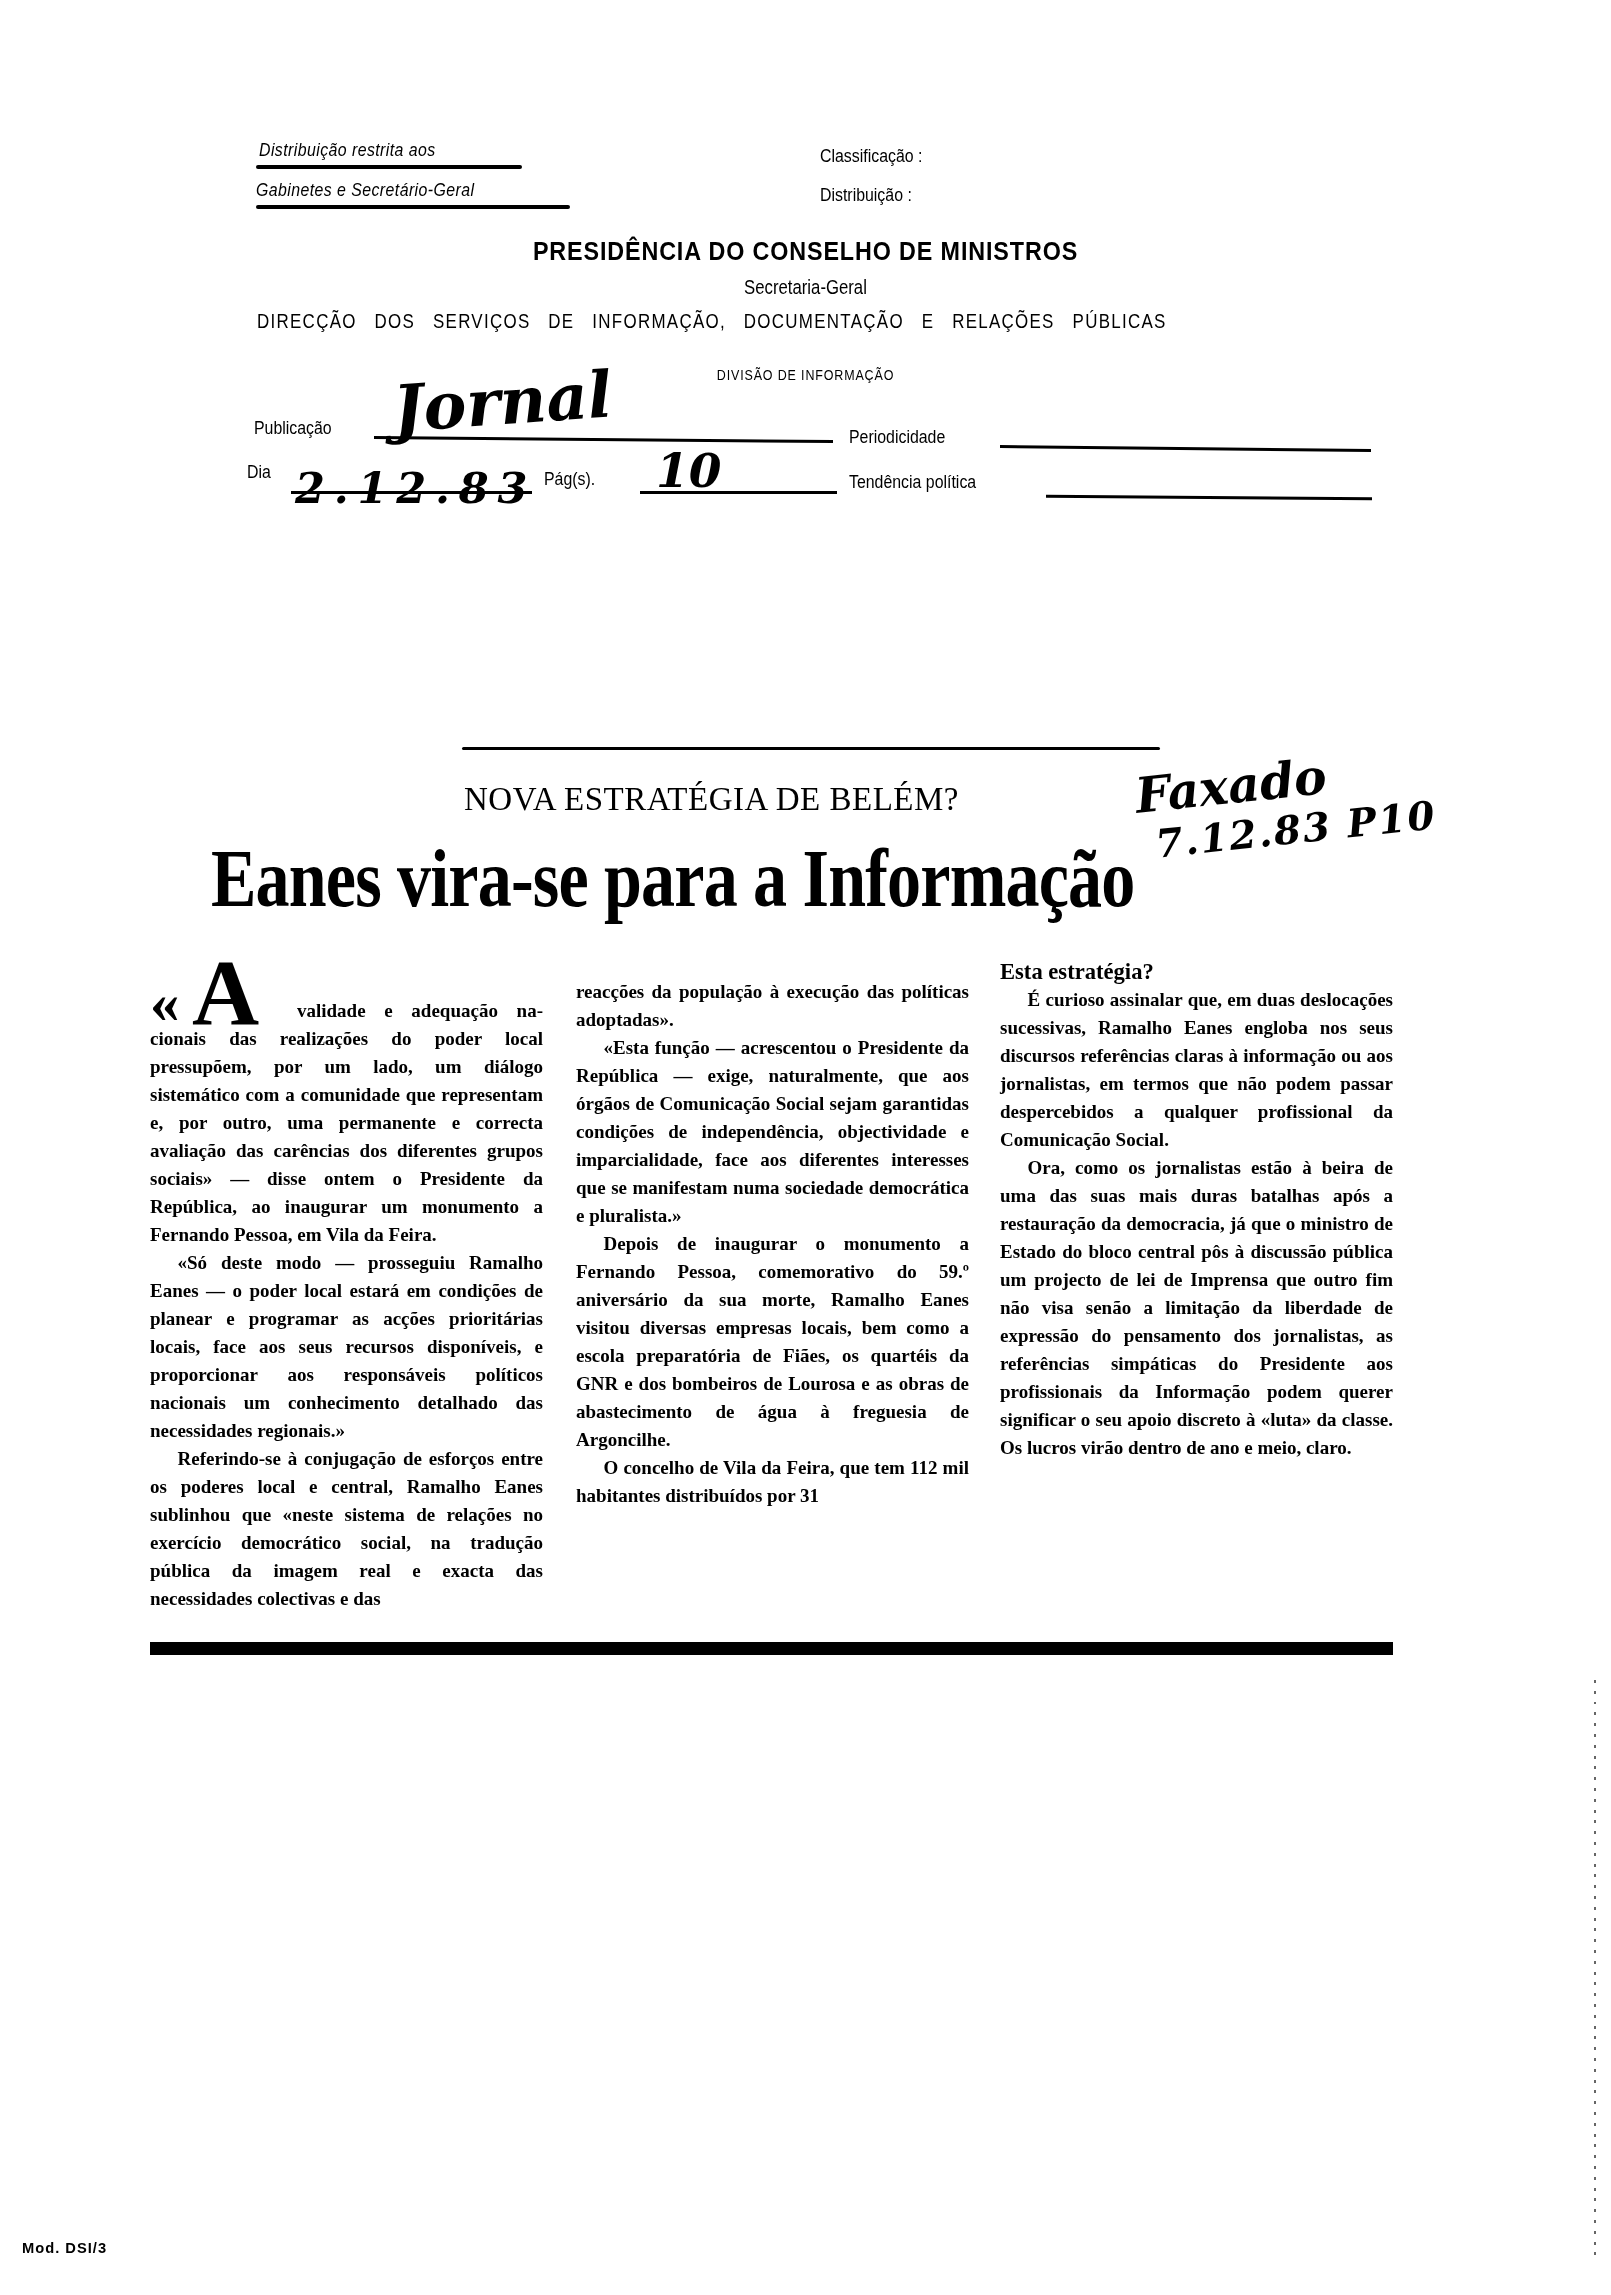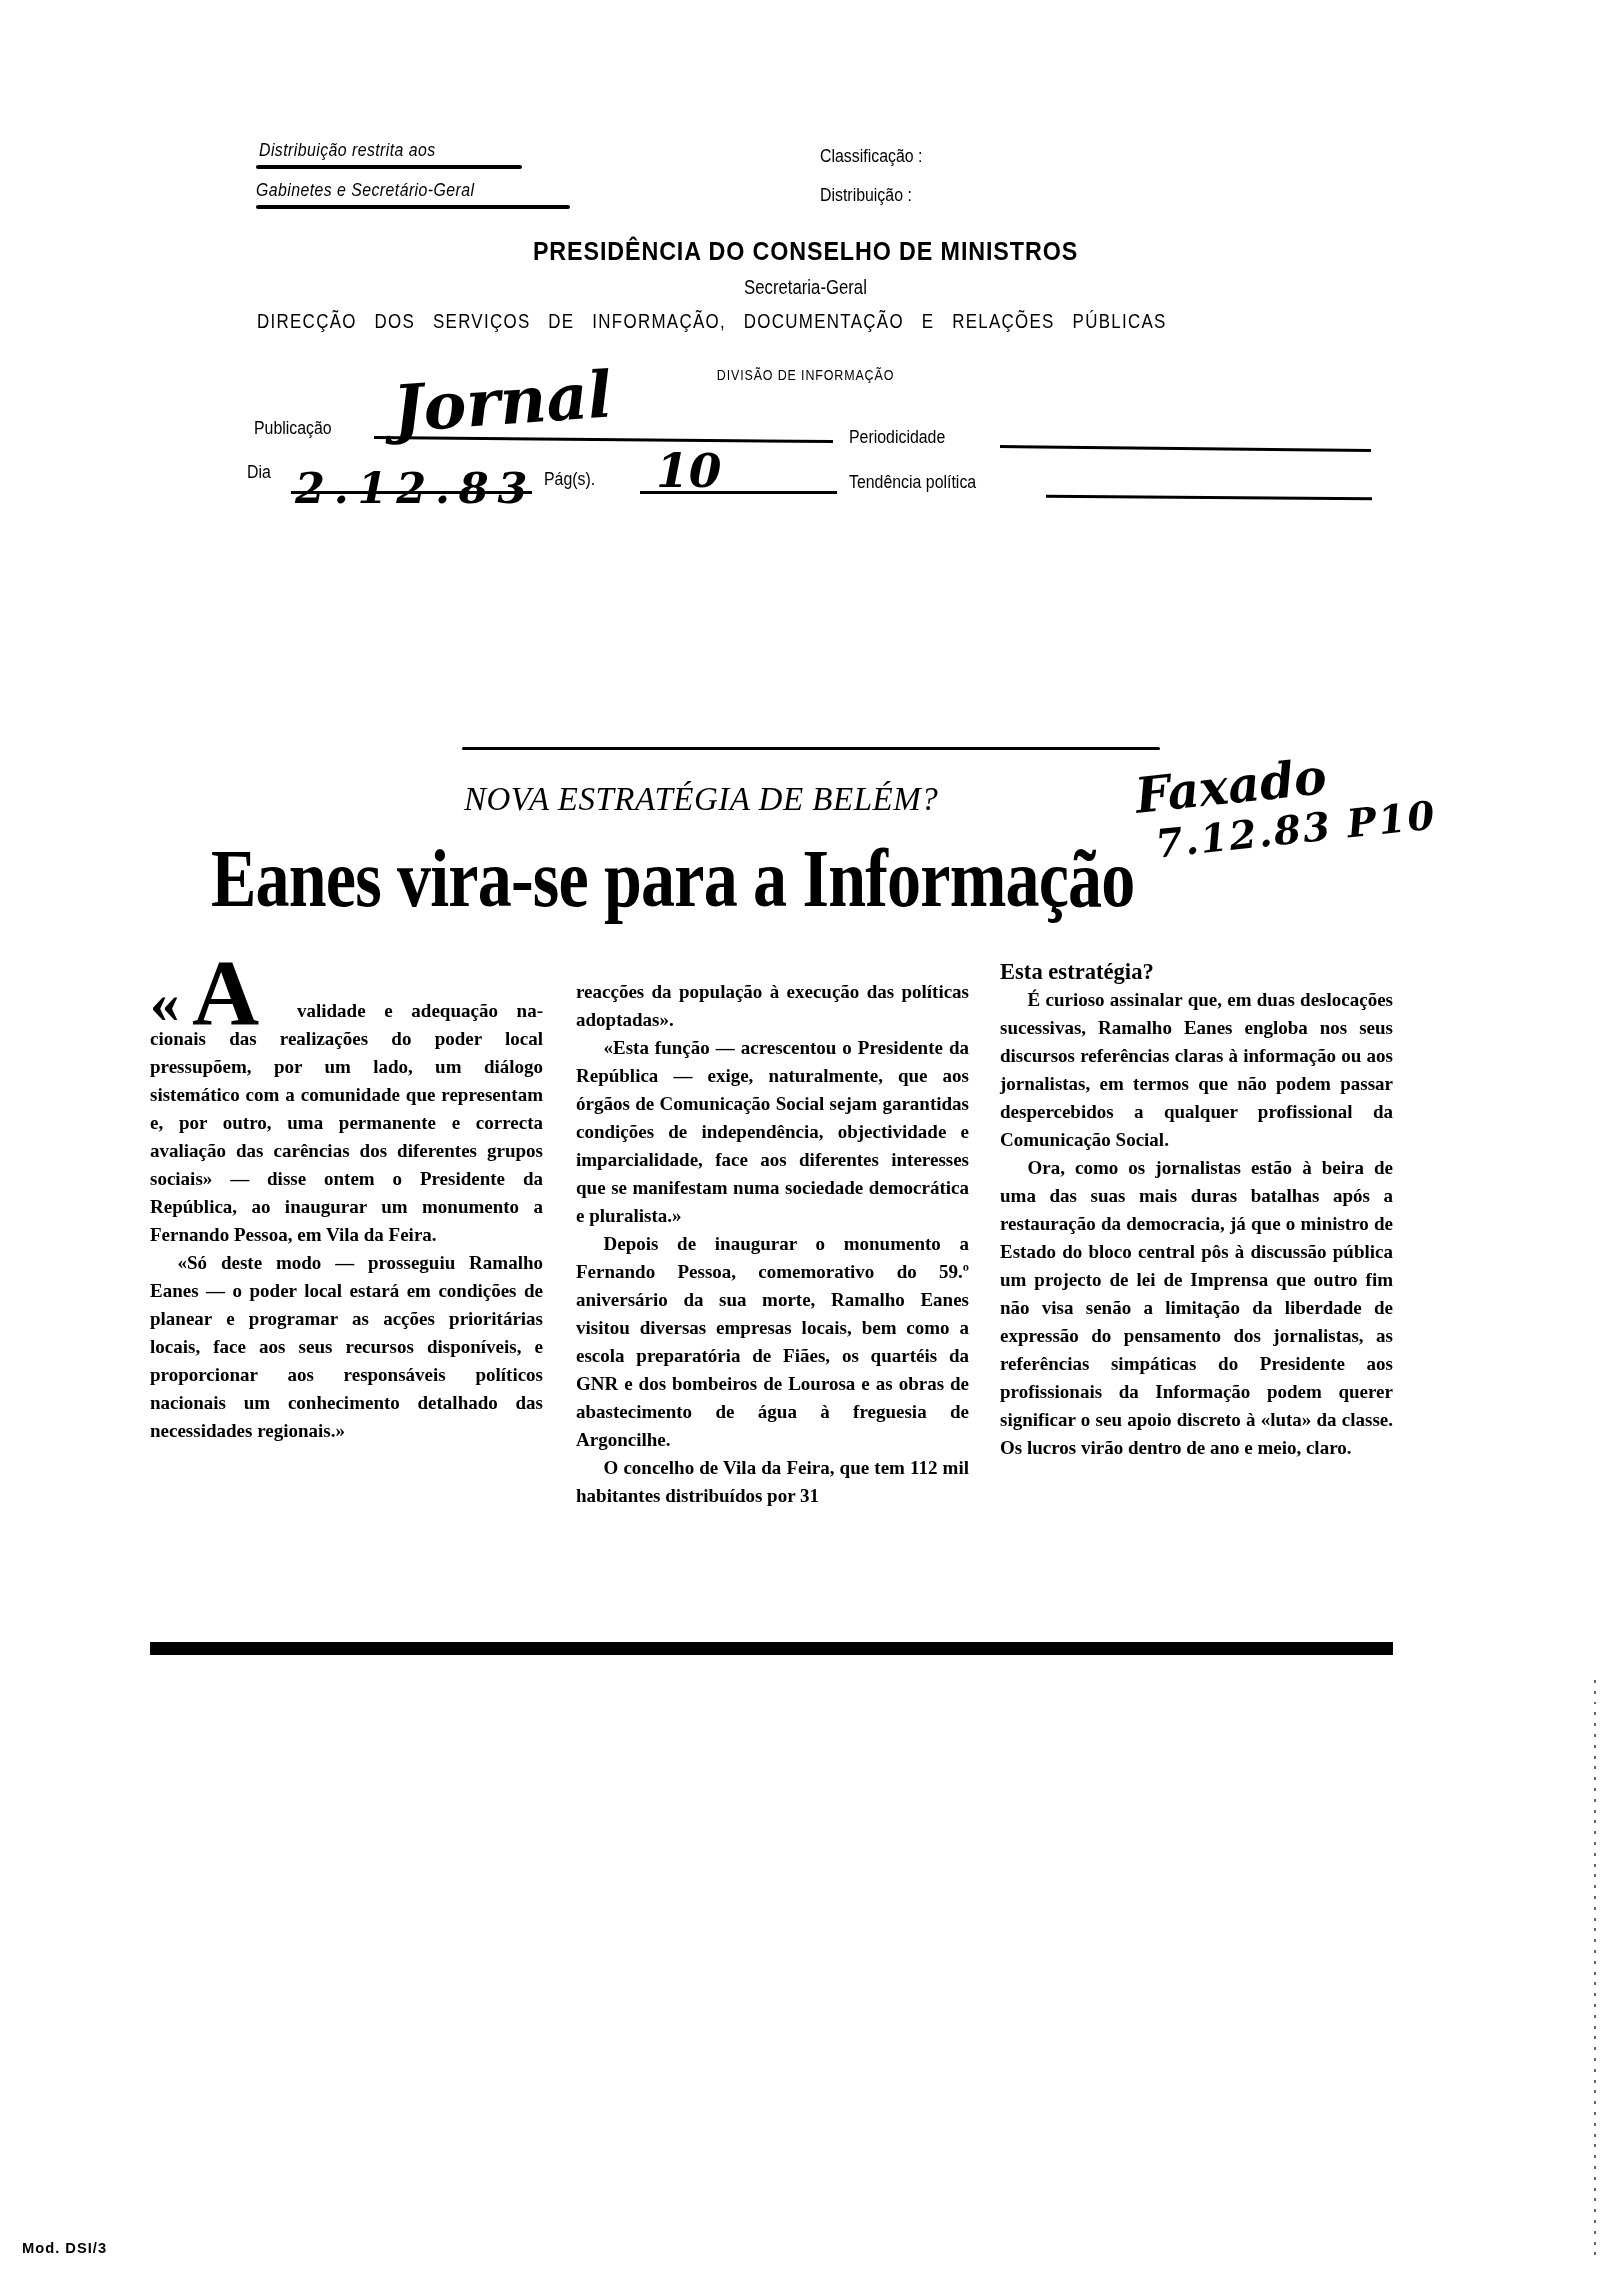--- a/index.html
+++ b/index.html
@@ -14,21 +14,21 @@
   .meta-label { font-size: 18.7px; transform: scaleX(0.85); transform-origin: left; }
   .pcm-title { font-size: 26.5px; font-weight: bold; letter-spacing: 1px; transform: scaleX(0.88); transform-origin: center; white-space: nowrap; }
   .sg { font-size: 19.7px; transform: scaleX(0.85); transform-origin: center; }
   .direccao { font-size: 19.7px; letter-spacing: 1.5px; word-spacing: 13.8px; white-space: nowrap; transform: scaleX(0.86); transform-origin: left; }
   .divisao { font-size: 14.7px; letter-spacing: 1px; transform: scaleX(0.85); transform-origin: center; }
   .field-line { height: 2.9px; background: #000; }
   .handwritten { font-family: "DejaVu Serif", serif; font-style: italic; font-weight: bold; }
 
   
   .top-rule { height: 3.4px; background: #000; border-radius: 2px; }
-  .kicker { font-size: 33px; letter-spacing: 0.5px; white-space: nowrap; font-style: italic; }
+  .kicker { font-size: 33px; letter-spacing: 0.5px; white-space: nowrap; }
   .headline { font-size: 83px; font-weight: bold; white-space: nowrap; letter-spacing: -1px; transform: scaleX(0.82); transform-origin: left; }
   .stamp { font-family: "DejaVu Serif", serif; font-style: italic; font-weight: bold; white-space: nowrap; }
 
   .column { width: 393px; font-size: 19px; line-height: 28px; text-align: justify; font-weight: bold; }
   .column p { margin: 0; text-indent: 27.5px; }
   .column p.noindent { text-indent: 0; }
   .dropcap-wrap { height: 55px; position: relative; }
   .dropcap-guill { position: absolute; left: 0; top: 4.9px; font-size: 59px; line-height: 54px; font-weight: bold; }
   .dropcap-A { position: absolute; left: 42px; top: -13.8px; font-size: 93px; line-height: 74px; font-weight: bold; }
   .dropcap-first { position: absolute; left: 147px; right: 0; top: 26.5px; font-size: 19px; line-height: 28px; text-align: justify; text-align-last: justify; }
@@ -82,20 +82,21 @@
 <div class="abs serif headline" style="left:211px; top:830px;">Eanes vira-se para a Informação</div>
 
 <div class="abs serif column" style="left:150px; top:970px;">
   <div class="dropcap-wrap">
     <span class="dropcap-guill">«</span>
     <span class="dropcap-A">A</span>
     <span class="dropcap-first">validade e adequação na-</span>
   </div>
   <p class="noindent">cionais das realizações do poder local pressupõem, por um lado, um diálogo sistemático com a comunidade que representam e, por outro, uma permanente e correcta avaliação das carências dos diferentes grupos sociais» — disse ontem o Presidente da República, ao inaugurar um monumento a Fernando Pessoa, em Vila da Feira.</p>
   <p>«Só deste modo — prosseguiu Ramalho Eanes — o poder local estará em condições de planear e programar as acções prioritárias locais, face aos seus recursos disponíveis, e proporcionar aos responsáveis políticos nacionais um conhecimento detalhado das necessidades regionais.»</p>
+  <p>Referindo-se à conjugação de esforços entre os poderes local e central, Ramalho Eanes sublinhou que «neste sistema de relações no exercício democrático social, na tradução pública da imagem real e exacta das necessidades colectivas e das</p>
 </div>
 
 <div class="abs serif column" style="left:576px; top:978px;">
   <p class="noindent">reacções da população à execução das políticas adoptadas».</p>
   <p>«Esta função — acrescentou o Presidente da República — exige, naturalmente, que aos órgãos de Comunicação Social sejam garantidas condições de independência, objectividade e imparcialidade, face aos diferentes interesses que se manifestam numa sociedade democrática e pluralista.»</p>
   <p>Depois de inaugurar o monumento a Fernando Pessoa, comemorativo do 59.º aniversário da sua morte, Ramalho Eanes visitou diversas empresas locais, bem como a escola preparatória de Fiães, os quartéis da GNR e dos bombeiros de Lourosa e as obras de abastecimento de água à freguesia de Argoncilhe.</p>
   <p>O concelho de Vila da Feira, que tem 112 mil habitantes distribuídos por 31</p>
 </div>
 
 <div class="abs serif column" style="left:1000px; top:958px;">

